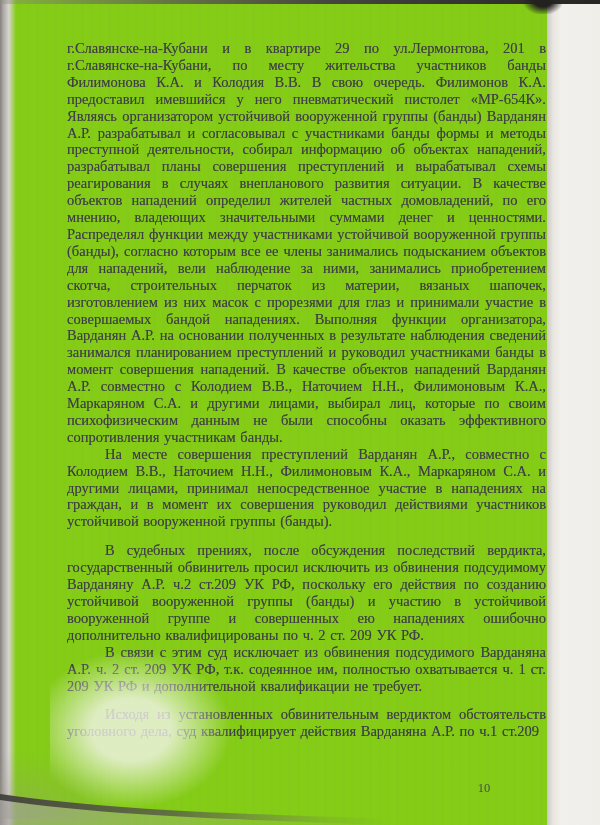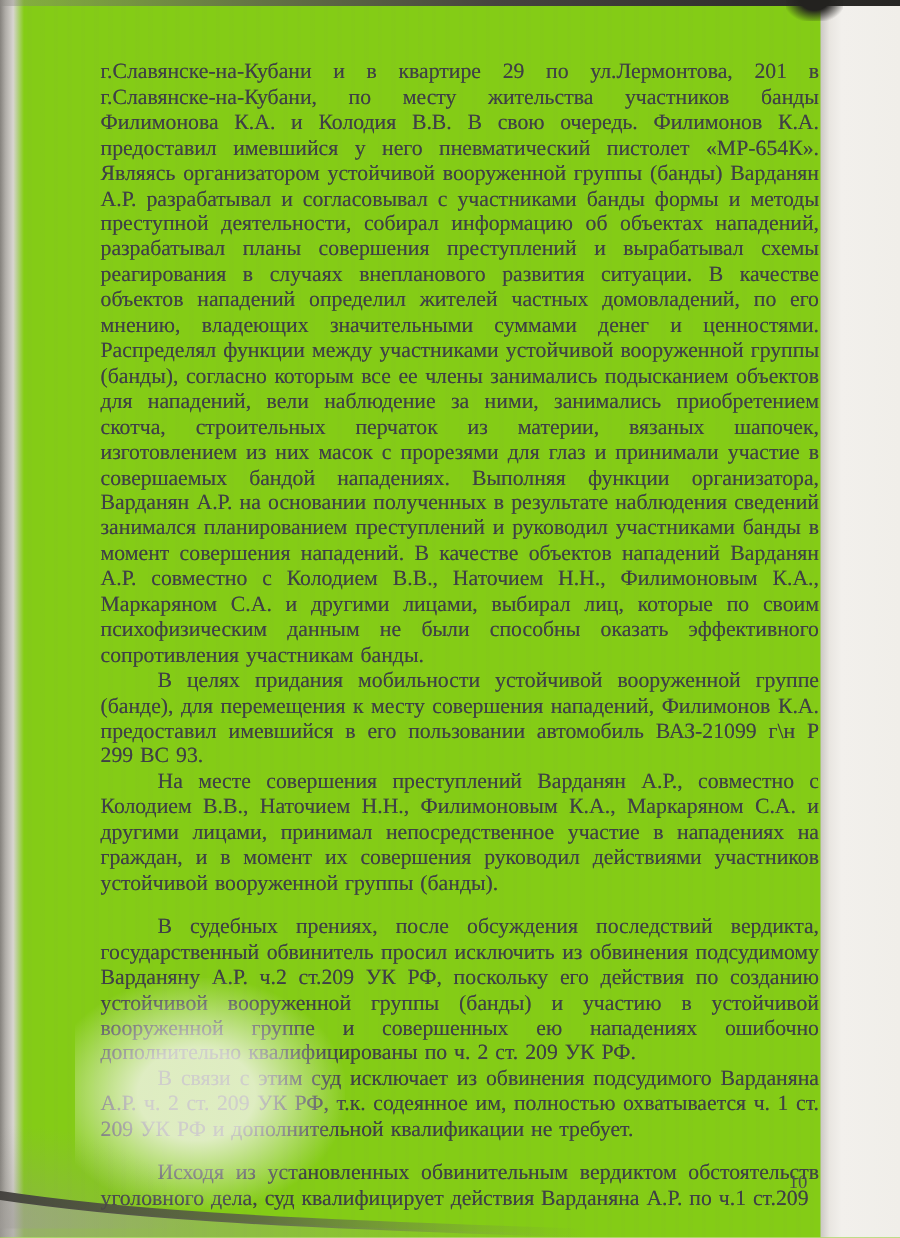--- a/index.html
+++ b/index.html
@@ -33,21 +33,21 @@
     text-align: justify;
     word-spacing: 1px;
     text-shadow: 0 0 0.35px rgba(63,64,70,0.6);
     z-index: 3;
   }
   .text-block p { margin: 0; }
   .text-block p.indent { text-indent: 38px; }
   .text-block p.gap { margin-top: 12px; }
   .page-number {
     position: absolute;
-    left: 520px; top: 781px; width: 24px;
+    left: 472px; top: 781px; width: 24px;
     font-size: 12.5px; color: #4a4b50;
     text-align: center;
     z-index: 3;
   }
   
   .edge-left {
     position: absolute; left: 0; top: 0; width: 16px; height: 100%;
     background: linear-gradient(to right,
       #85827d 0%, #aeaba6 22%, #d8d5d0 55%, rgba(248,246,242,0) 100%);
     z-index: 4;
@@ -91,21 +91,20 @@
 </style>
 </head>
 <body>
 
 <div class="scan">
 
   <div class="right-strip"></div>
 
   <div class="text-block">
     <p class="para">г.Славянске-на-Кубани и в квартире 29 по ул.Лермонтова, 201 в г.Славянске-на-Кубани, по месту жительства участников банды Филимонова К.А. и Колодия В.В. В свою очередь. Филимонов К.А. предоставил имевшийся у него пневматический пистолет «МР-654К». Являясь организатором устойчивой вооруженной группы (банды) Варданян А.Р. разрабатывал и согласовывал с участниками банды формы и методы преступной деятельности, собирал информацию об объектах нападений, разрабатывал планы совершения преступлений и вырабатывал схемы реагирования в случаях внепланового развития ситуации. В качестве объектов нападений определил жителей частных домовладений, по его мнению, владеющих значительными суммами денег и ценностями. Распределял функции между участниками устойчивой вооруженной группы (банды), согласно которым все ее члены занимались подысканием объектов для нападений, вели наблюдение за ними, занимались приобретением скотча, строительных перчаток из материи, вязаных шапочек, изготовлением из них масок с прорезями для глаз и принимали участие в совершаемых бандой нападениях. Выполняя функции организатора, Варданян А.Р. на основании полученных в результате наблюдения сведений занимался планированием преступлений и руководил участниками банды в момент совершения нападений. В качестве объектов нападений Варданян А.Р. совместно с Колодием В.В., Наточием Н.Н., Филимоновым К.А., Маркаряном С.А. и другими лицами, выбирал лиц, которые по своим психофизическим данным не были способны оказать эффективного сопротивления участникам банды.</p>
-    <p class="para indent">В целях придания мобильности устойчивой вооруженной группе (банде), для перемещения к месту совершения нападений, Филимонов К.А. предоставил имевшийся в его пользовании автомобиль ВАЗ-21099 г\н Р 299 ВС 93.</p>
     <p class="para indent">На месте совершения преступлений Варданян А.Р., совместно с Колодием В.В., Наточием Н.Н., Филимоновым К.А., Маркаряном С.А. и другими лицами, принимал непосредственное участие в нападениях на граждан, и в момент их совершения руководил действиями участников устойчивой вооруженной группы (банды).</p>
     <p class="para indent gap">В судебных прениях, после обсуждения последствий вердикта, государственный обвинитель просил исключить из обвинения подсудимому Варданяну А.Р. ч.2 ст.209 УК РФ, поскольку его действия по созданию устойчивой вооруженной группы (банды) и участию в устойчивой вооруженной группе и совершенных ею нападениях ошибочно дополнительно квалифицированы по ч. 2 ст. 209 УК РФ.</p>
     <p class="para indent">В связи с этим суд исключает из обвинения подсудимого Варданяна А.Р. ч. 2 ст. 209 УК РФ, т.к. содеянное им, полностью охватывается ч. 1 ст. 209 УК РФ и дополнительной квалификации не требует.</p>
     <p class="para indent gap">Исходя из установленных обвинительным вердиктом обстоятельств уголовного дела, суд квалифицирует действия Варданяна А.Р. по ч.1 ст.209</p>
   </div>
 
   <div class="page-number">10</div>
 
   <div class="fade-spot"></div>
   <div class="edge-left"></div>

